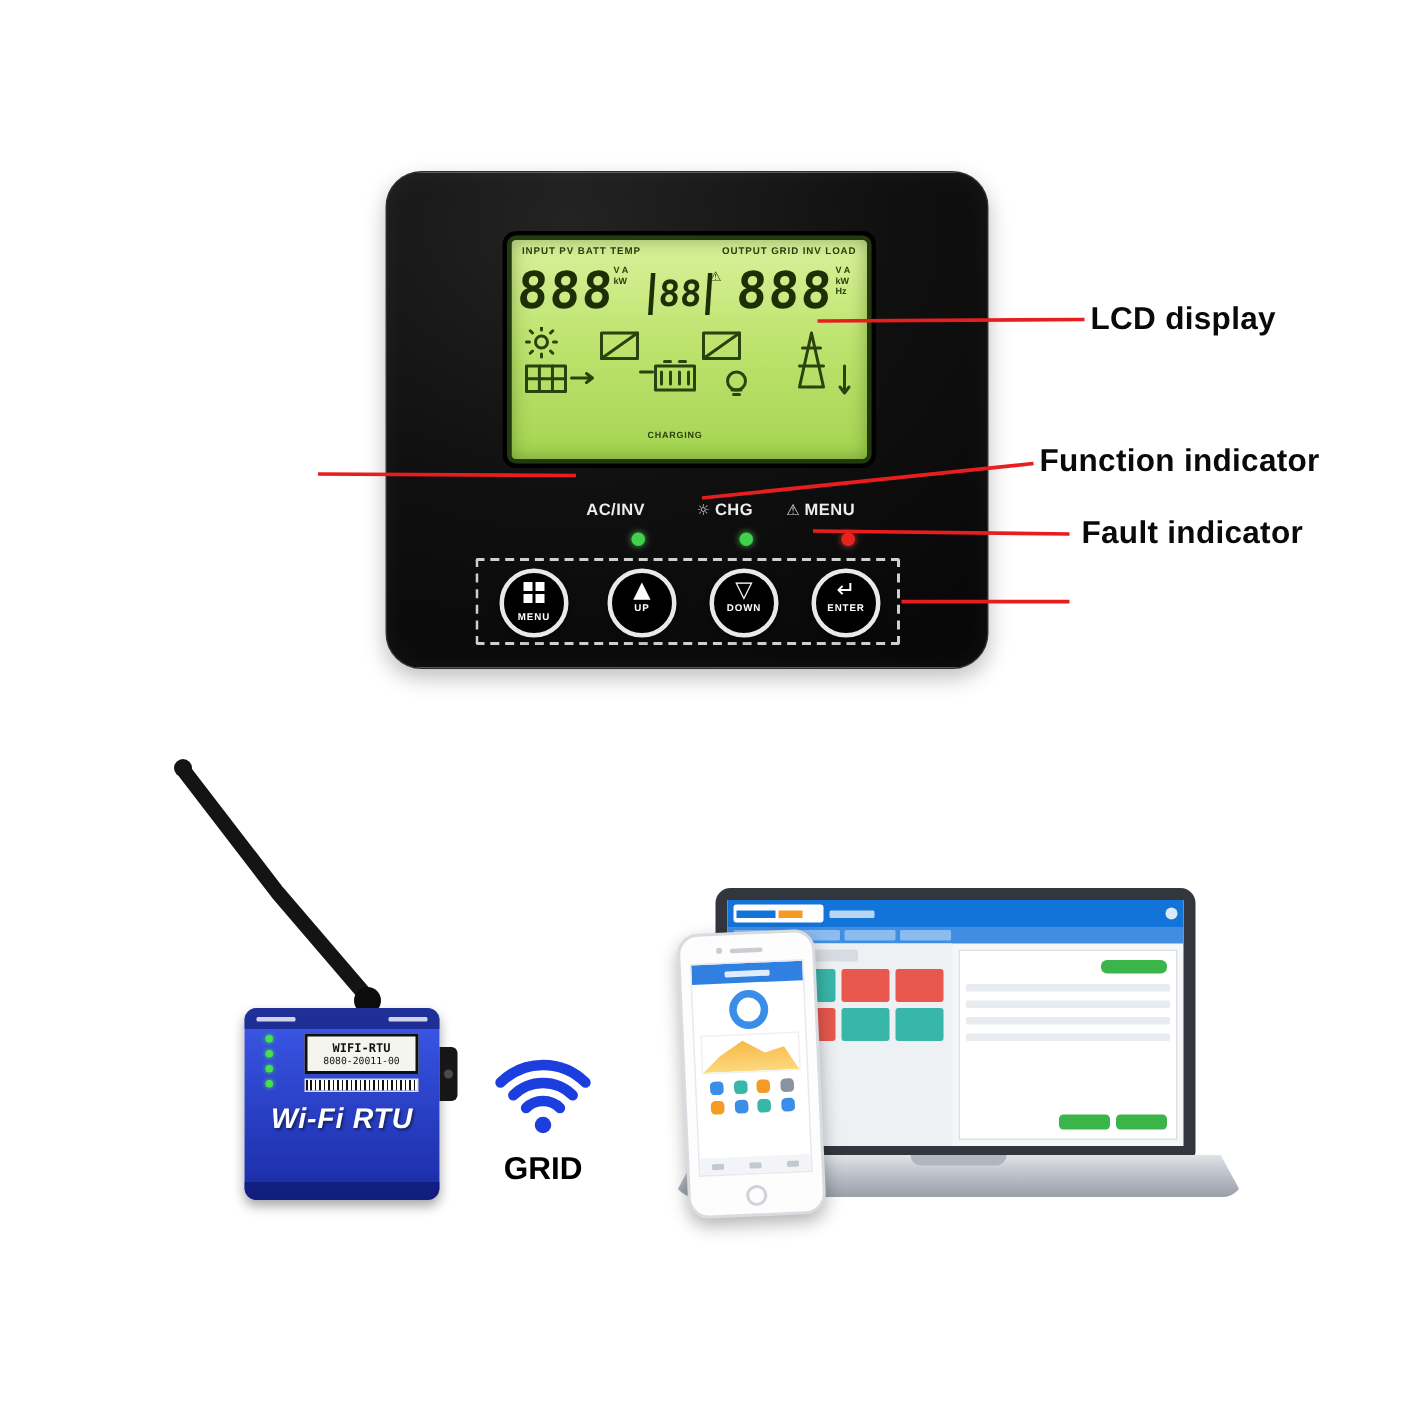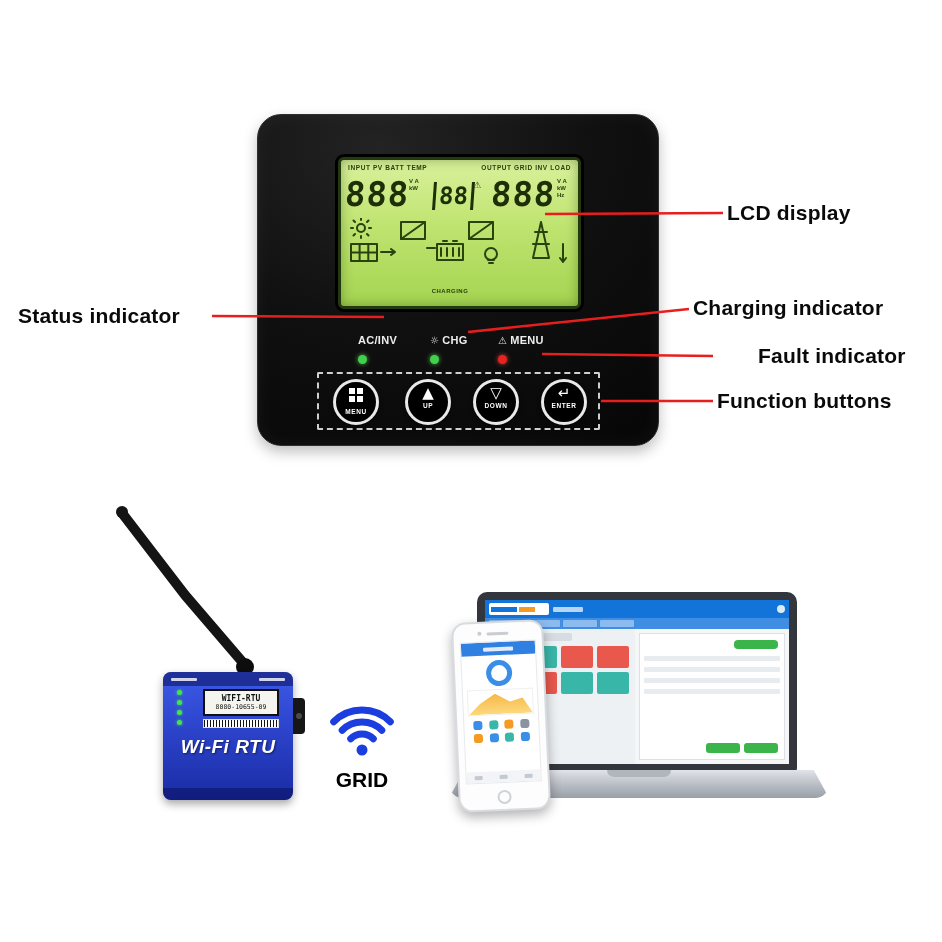--- a/index.html
+++ b/index.html
@@ -24,21 +24,21 @@
   .dig-left{position:absolute;left:4px;top:14px;font-size:34px;letter-spacing:1px}
   .units{position:absolute;width:15px;font-size:6px;line-height:7px;font-weight:bold;color:#27400e}
   .units-left{left:68px;top:18px}
   .dig-center{position:absolute;left:92px;top:22px;font-size:24px;padding:0 3px;border-left:3px solid #1e2f07;border-right:3px solid #1e2f07}
   .lcd-warn{position:absolute;left:132px;top:20px;font-size:9px;color:#27400e;font-family:"DejaVu Sans",sans-serif}
   .dig-right{position:absolute;left:150px;top:14px;font-size:34px;letter-spacing:1px}
   .units-right{left:216px;top:18px}
   .lcd-icons{position:absolute;left:4px;top:58px}
   .lcd-charging{position:absolute;left:84px;top:128px;width:50px;text-align:center;font-size:6px;font-weight:bold;color:#27400e;letter-spacing:.5px}
 
-  .ind{position:absolute;top:219px;width:72px;display:flex;flex-direction:column;align-items:flex-start;gap:9px;
+  .ind{position:absolute;top:219px;width:72px;display:flex;flex-direction:column;align-items:flex-end;gap:9px;
     color:#ededed;font-weight:bold;font-size:11px;letter-spacing:.3px}
   .ind-label{display:flex;align-items:center;gap:3px}
   .ind-ico{font-family:"DejaVu Sans",sans-serif;font-size:10px;color:#d9d9d9}
   .ind-dot{width:9px;height:9px;border-radius:50%;box-shadow:0 0 5px rgba(120,255,120,.7)}
 
   .fn-box{position:absolute;left:59px;top:257px;width:283px;height:58px;border:2px dashed #cfcfcf;border-radius:2px}
   .btn{position:absolute;top:5px;width:46px;height:46px;border-radius:50%;background:#000;border:3px solid #e9e9e9;
     color:#fff;text-align:center;box-shadow:0 2px 4px rgba(0,0,0,.5)}
   .btn .glyph{display:block;height:21px;font-size:15px;line-height:23px;font-family:"DejaVu Sans",sans-serif}
   .btn .blabel{display:block;font-size:6.5px;font-weight:bold;letter-spacing:.6px;margin-top:-1px}
@@ -225,24 +225,22 @@
         <span class="blabel">DOWN</span>
       </div>
       <div class="btn" style="left:222px">
         <span class="glyph">↵</span>
         <span class="blabel">ENTER</span>
       </div>
     </div>
   </div>
 
   <span class="callout" style="left:727px;top:201px">LCD display</span>
-  <span class="callout" style="left:18px;top:304px">Status indicator</span>
-  <span class="callout" style="left:693px;top:296px">Charging indicator</span>
-  <span class="callout" style="left:758px;top:344px">Fault indicator</span>
-  <span class="callout" style="left:717px;top:389px">Function buttons</span>
+  <span class="callout" style="left:693px;top:296px">Function indicator</span>
+  <span class="callout" style="left:721px;top:344px">Fault indicator</span>
 
   <svg id="callout-lines" width="942" height="942" viewBox="0 0 942 942">
     <g stroke="#e81e1e" stroke-width="2.5" fill="none">
       <line x1="545" y1="214" x2="723" y2="213"></line>
       <line x1="212" y1="316" x2="384" y2="317"></line>
       <line x1="468" y1="332" x2="689" y2="309"></line>
       <line x1="542" y1="354" x2="713" y2="356"></line>
       <line x1="601" y1="401" x2="713" y2="401"></line>
     </g>
   </svg>
@@ -253,21 +251,21 @@
     <circle cx="145" cy="172" r="9" fill="#0d0d0d"></circle>
   </svg>
 
   <div class="rtu">
     <div class="rtu-topstrip">
         <i></i>
         <i></i>
       </div>
     <div class="rtu-display">
       <span class="l1">WIFI-RTU</span>
-      <span class="l2">8080-10655-09</span>
+      <span class="l2">8080-20011-00</span>
     </div>
     <div class="rtu-barcode"></div>
     <div class="rtu-leds">
         <i></i>
         <i></i>
         <i></i>
         <i></i>
       </div>
     <div class="rtu-name">Wi-Fi RTU</div>
     <div class="rtu-botstrip"></div>

